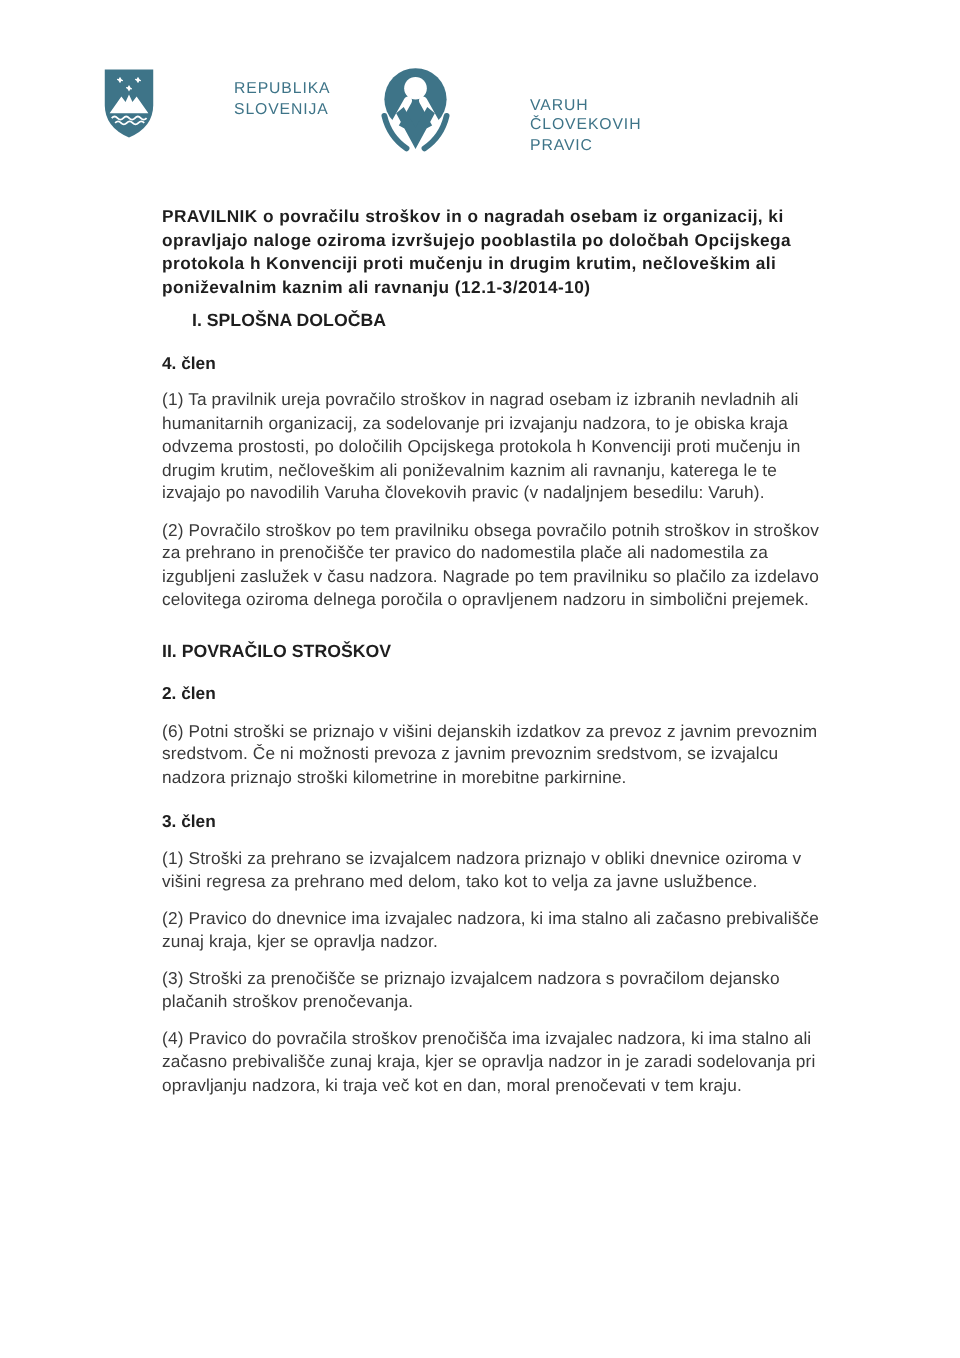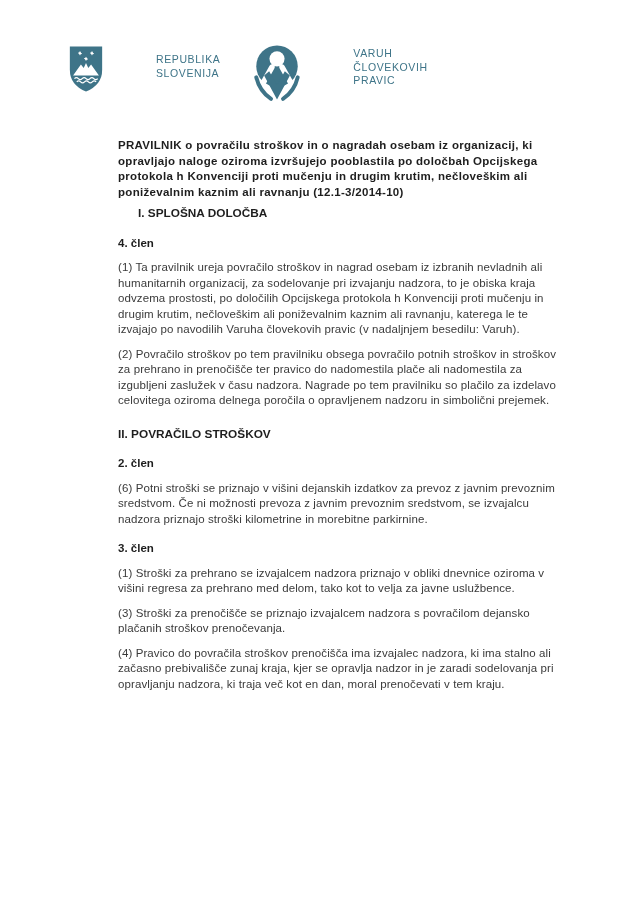--- a/index.html
+++ b/index.html
@@ -24,26 +24,26 @@
   }
   .logo-block { display: flex; align-items: flex-start; gap: 40px; }
   .brand-icon { color: var(--brand-teal, #3e7488); flex: 0 0 auto; }
   .logo-text {
     color: var(--brand-teal, #3e7488);
     font-size: 10.5px;
     line-height: 13.5px;
     letter-spacing: 0.6px;
   }
   .logo-republic .logo-text { margin: 8px 0 0 12px; }
-  .logo-varuh { margin-left: 33px; }
+  .logo-varuh { margin-left: 33px; align-items: flex-end; }
   .logo-varuh .logo-text { margin: 2px 0 0 12px; }
   
   .content {
     position: absolute;
-    left: 118px;
+    left: 108px;
     top: 138px;
     width: 452px;
   }
   .doc-title {
     font-size: 11.5px;
     line-height: 15.5px;
     font-weight: bold;
     letter-spacing: 0.3px;
     color: #1e1e1e;
     margin: 0 0 6px;
@@ -153,20 +153,21 @@
 
     <section class="section">
       <h2 class="section-heading">II. POVRAČILO STROŠKOV</h2>
       <article>
         <h3 class="article-heading">2. člen</h3>
         <p class="para">(6) Potni stroški se priznajo v višini dejanskih izdatkov za prevoz z javnim prevoznim sredstvom. Če ni možnosti prevoza z javnim prevoznim sredstvom, se izvajalcu nadzora priznajo stroški kilometrine in morebitne parkirnine.</p>
       </article>
       <article>
         <h3 class="article-heading">3. člen</h3>
         <p class="para">(1) Stroški za prehrano se izvajalcem nadzora priznajo v obliki dnevnice oziroma v višini regresa za prehrano med delom, tako kot to velja za javne uslužbence.</p>
+        <p class="para">(2) Pravico do dnevnice ima izvajalec nadzora, ki ima stalno ali začasno prebivališče zunaj kraja, kjer se opravlja nadzor.</p>
         <p class="para">(3) Stroški za prenočišče se priznajo izvajalcem nadzora s povračilom dejansko plačanih stroškov prenočevanja.</p>
         <p class="para">(4) Pravico do povračila stroškov prenočišča ima izvajalec nadzora, ki ima stalno ali začasno prebivališče zunaj kraja, kjer se opravlja nadzor in je zaradi sodelovanja pri opravljanju nadzora, ki traja več kot en dan, moral prenočevati v tem kraju.</p>
       </article>
     </section>
 
   </main>
 
 
 </div>
 

